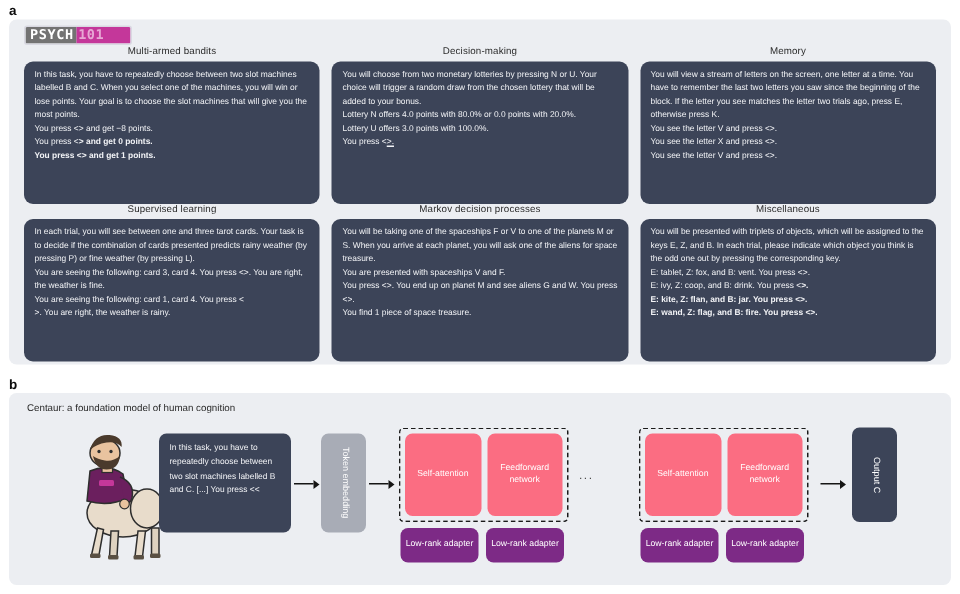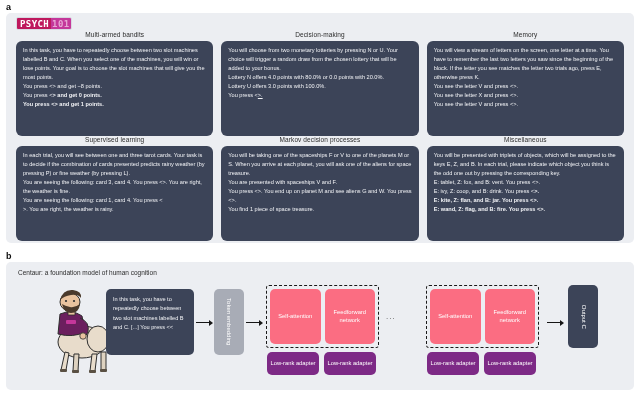--- a/index.html
+++ b/index.html
@@ -38,22 +38,22 @@
     border: 1px solid #d9d9e2;
   }
   .logo-seg {
     display: flex; align-items: center; justify-content: center;
     font-family: "DejaVu Sans Mono", monospace;
     font-weight: bold;
     font-size: 9px;
     letter-spacing: 0.4px;
     padding: 0 2px 0 3px;
   }
-  #logo-psych { background: #be185d; color: #ffffff; }
-  #logo-101   { background: #c4379a; color: #e7a7d4; padding: 0 1px 0 1px; }
+  #logo-psych { background: #737373; color: #ffffff; }
+  #logo-101   { background: #c4379a; color: #e7a7d4; padding: 0 17px 0 1px; }
 
   
   #task-grid {
     position: absolute; left: 0px; top: 18px;
     width: 628px; height: 210px;
     display: grid;
     grid-template-columns: repeat(3, 1fr);
     grid-template-rows: repeat(2, 1fr);
     column-gap: 0px; row-gap: 0px;
     padding: 0 6px;

